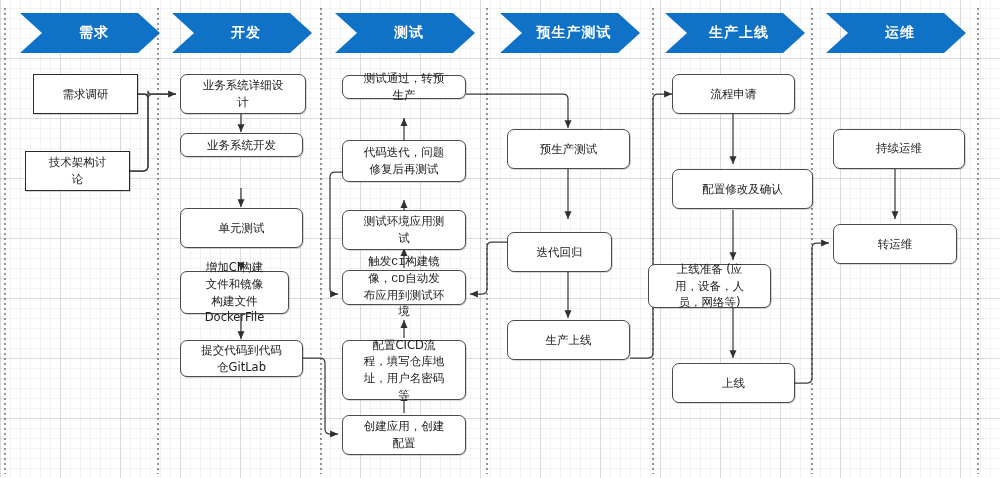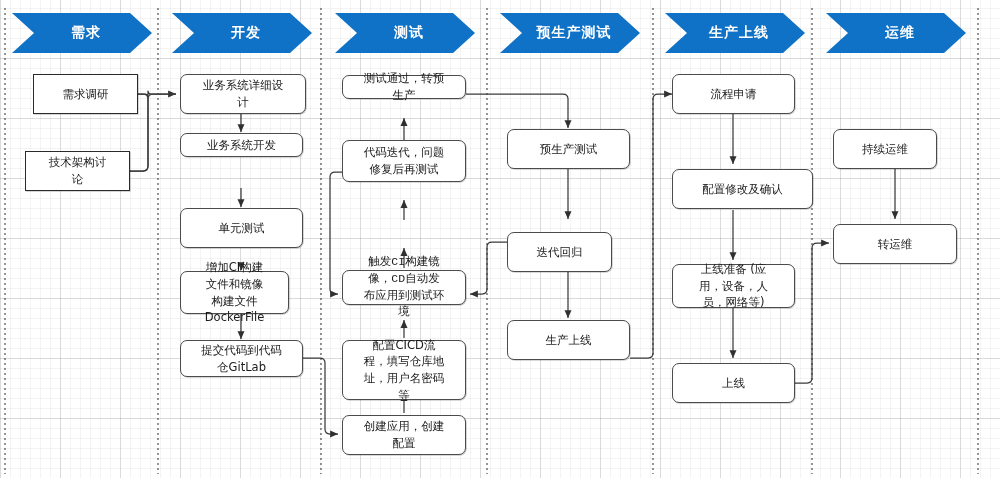--- a/index.html
+++ b/index.html
@@ -109,21 +109,21 @@
       <path d="M733,113 V164" marker-end="url(#ah)"></path>
       <path d="M733,210 V260" marker-end="url(#ah)"></path>
       <path d="M733,308 V358" marker-end="url(#ah)"></path>
 
       <path d="M794,383 H807 Q812,383 812,378 V248 Q812,243 817,243 H829" marker-end="url(#ah)"></path>
 
       <path d="M895,168 V219" marker-end="url(#ah)"></path>
     </g>
   </svg>
 
-  <div class="chev" style="left:12px;top:13px;width:140px;">
+  <div class="chev" style="left:20px;top:13px;width:140px;">
     <span>需求</span>
   </div>
   <div class="chev" style="left:172px;top:13px;width:140px;">
     <span>开发</span>
   </div>
   <div class="chev" style="left:335px;top:13px;width:140px;">
     <span>测试</span>
   </div>
   <div class="chev" style="left:500px;top:13px;width:140px;">
     <span>预生产测试</span>
@@ -139,29 +139,30 @@
   <div class="node sharp" style="left:25px;top:151px;width:105px;height:40px;">技术架构讨论</div>
 
   <div class="node" style="left:180px;top:74px;width:126px;height:40px;">业务系统详细设计</div>
   <div class="node" style="left:180px;top:133px;width:123px;height:24px;">业务系统开发</div>
   <div class="node" style="left:180px;top:208px;width:123px;height:40px;">单元测试</div>
   <div class="node" style="left:180px;top:271px;width:109px;height:43px;">增加CI构建文件和镜像构建文件DockerFile</div>
   <div class="node" style="left:180px;top:340px;width:123px;height:37px;">提交代码到代码仓GitLab</div>
 
   <div class="node" style="left:342px;top:75px;width:124px;height:24px;">测试通过，转预生产</div>
   <div class="node" style="left:342px;top:140px;width:124px;height:42px;">代码迭代，问题修复后再测试</div>
+  <div class="node" style="left:342px;top:210px;width:124px;height:40px;">测试环境应用测试</div>
   <div class="node" style="left:342px;top:270px;width:124px;height:35px;font-family:Liberation Mono, monospace;">触发CI构建镜像，CD自动发布应用到测试环境</div>
   <div class="node" style="left:342px;top:340px;width:124px;height:60px;">配置CICD流程，填写仓库地址，用户名密码等</div>
   <div class="node" style="left:342px;top:415px;width:124px;height:40px;">创建应用，创建配置</div>
 
   <div class="node" style="left:507px;top:129px;width:123px;height:40px;">预生产测试</div>
   <div class="node" style="left:507px;top:232px;width:105px;height:40px;">迭代回归</div>
   <div class="node" style="left:507px;top:320px;width:123px;height:40px;">生产上线</div>
 
   <div class="node" style="left:672px;top:74px;width:123px;height:40px;">流程申请</div>
   <div class="node" style="left:672px;top:169px;width:141px;height:40px;">配置修改及确认</div>
-  <div class="node" style="left:672px;top:264px;width:123px;height:44px;">上线准备 (应用，设备，人员，网络等)</div>
+  <div class="node" style="left:648px;top:264px;width:123px;height:44px;">上线准备 (应用，设备，人员，网络等)</div>
   <div class="node" style="left:672px;top:363px;width:123px;height:40px;">上线</div>
 
-  <div class="node" style="left:833px;top:129px;width:104px;height:40px;">持续运维</div>
+  <div class="node" style="left:833px;top:129px;width:132px;height:40px;font-family:Liberation Mono, monospace;">持续运维</div>
   <div class="node" style="left:833px;top:224px;width:124px;height:40px;">转运维</div>
 
 </div>
 
 </body></html>

